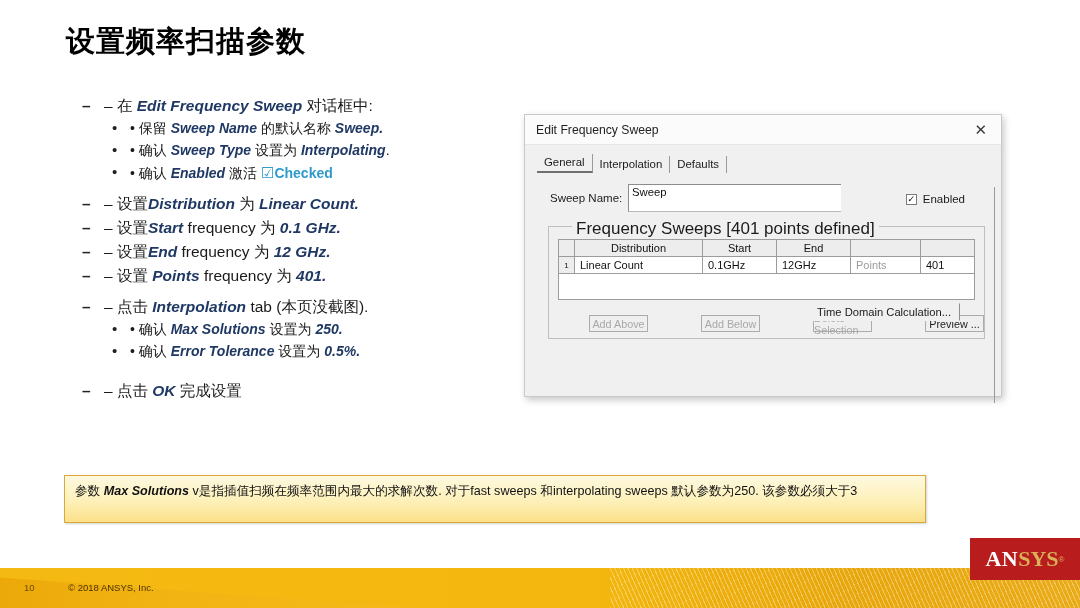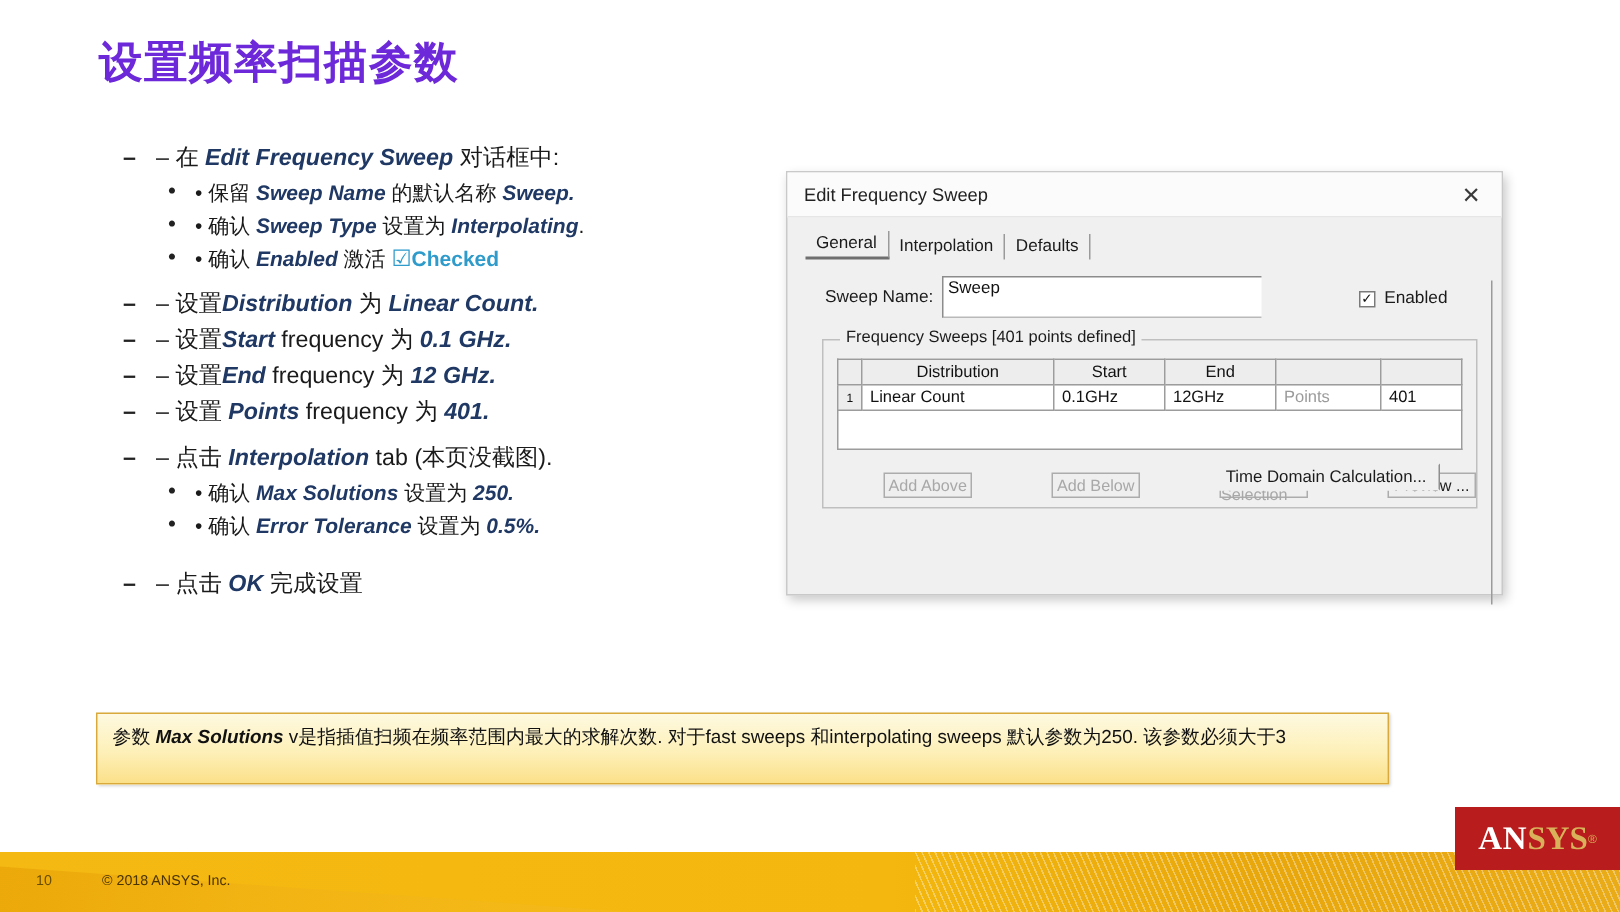--- a/index.html
+++ b/index.html
@@ -7,21 +7,21 @@
   body {
     width:1080px; height:608px;
     background:#ffffff;
     font-family:"Liberation Sans","DejaVu Sans",sans-serif;
     position:relative; overflow:hidden;
   }
 
   
   #slide-title{
     position:absolute; left:66px; top:22px;
-    font-size:29px; font-weight:bold; color:#6d28d9;
+    font-size:29px; font-weight:bold; color:#000000;
     letter-spacing:1px;
   }
 
   
   #body-list{
     position:absolute; left:82px; top:94px; width:420px;
     color:#1a1a1a;
   }
   .lvl1{
     position:relative; padding-left:22px;
@@ -144,22 +144,22 @@
     width:11px; height:11px; background:#fff; border:1px solid #7a7a7a;
     font-size:9px; line-height:9px; text-align:center; color:#111;
   }
 
   
   #group-sweeps{
     position:relative; margin:14px 7px 0 14px; height:113px;
     border:1px solid #BFBFBF; padding:0;
   }
   #group-legend{
-    position:absolute; top:-8px; left:11px; background:#F0F0F0;
-    padding:0 4px; font-size:11px; color:#1b1b1b;
+    position:absolute; top:-8px; left:23px; background:#F0F0F0;
+    padding:0 4px; font-size:17px; color:#1b1b1b;
   }
   #sweep-table{
     margin:12px 9px 0 9px; border-collapse:collapse; width:calc(100% - 18px);
     background:#fff; font-size:11px;
   }
   #sweep-table th, #sweep-table td{
     border:1px solid #9c9c9c; height:17px; padding:0 5px; font-weight:normal;
     text-align:left; color:#111;
   }
   #sweep-table th{ background:#EDEDED; text-align:center; }
@@ -177,21 +177,21 @@
   .winbtn{
     width:88px; height:17px; background:#EFEFEF; border:1px solid #ACACAC;
     font-size:10.8px; display:flex; align-items:center; justify-content:center;
     color:#1d1d1d;
     margin-left:40px;
   }
   .winbtn.disabled{ color:#A8A8A8; }
 
   #footer-area{
     position:absolute; left:9px; right:9px; bottom:6px; height:30px;
-    display:flex; align-items:center; justify-content:flex-end; padding-right:32px;
+    display:flex; align-items:flex-start; justify-content:flex-end; padding-right:32px;
   }
   #tdc-btn{
     min-width:136px; height:18px; padding:0 8px; background:#F0F0F0;
     border:1px solid #F0F0F0; border-right:1px solid #8e8e8e;
     font-size:11.2px; display:flex; align-items:center; justify-content:center;
   }
   #right-scroll-line{
     position:absolute; right:6px; top:42px; width:1px; height:216px; background:#9a9a9a;
   }
 </style>

